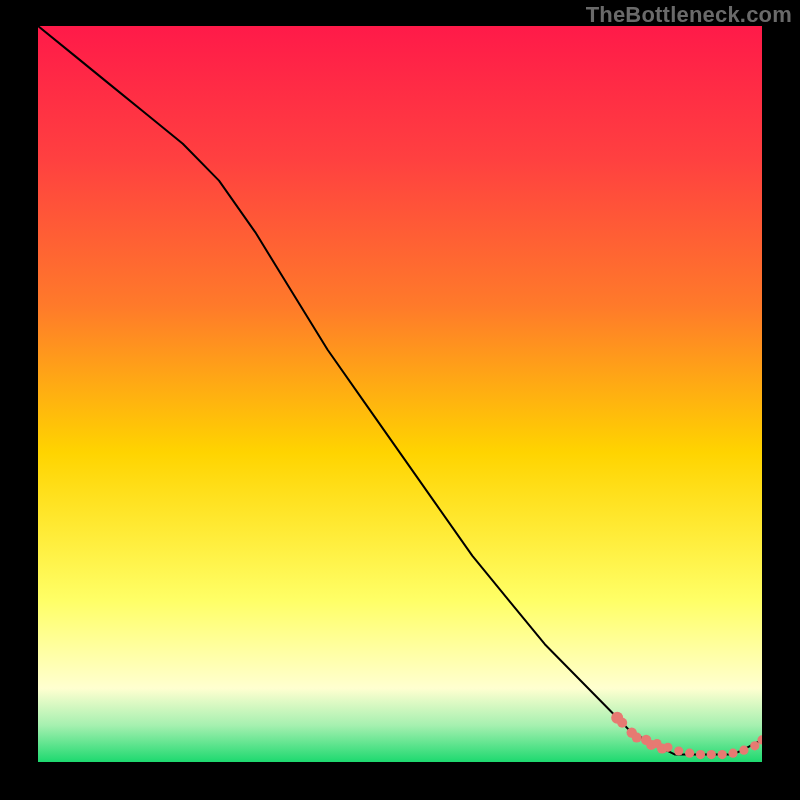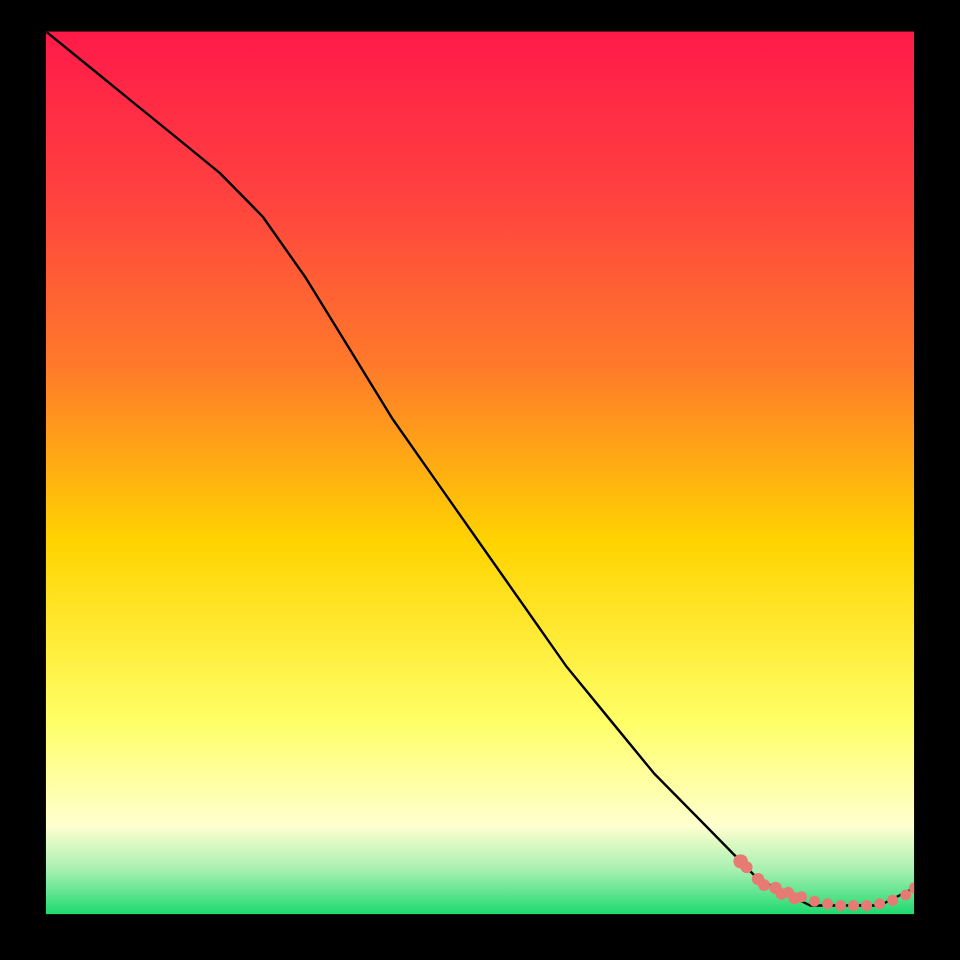--- a/index.html
+++ b/index.html
@@ -34,20 +34,21 @@
     height: 736px;
     overflow: hidden;
   }
   svg { display: block; }
 </style>
 </head>
 <body>
 
 <div class="frame">
 
+  <div class="watermark">TheBottleneck.com</div>
 
   <div class="plot-area">
     <svg id="chart-svg" width="724" height="736" viewBox="0 0 724 736" preserveAspectRatio="none">
       <defs>
         <linearGradient id="bg-grad" x1="0" y1="0" x2="0" y2="1">
           <stop id="g0" offset="0%" stop-color="#ff1a49"></stop>
           <stop id="g1" offset="18%" stop-color="#ff4040"></stop>
           <stop id="g2" offset="38%" stop-color="#ff7a2a"></stop>
           <stop id="g3" offset="58%" stop-color="#ffd400"></stop>
           <stop id="g4" offset="78%" stop-color="#ffff66"></stop>

